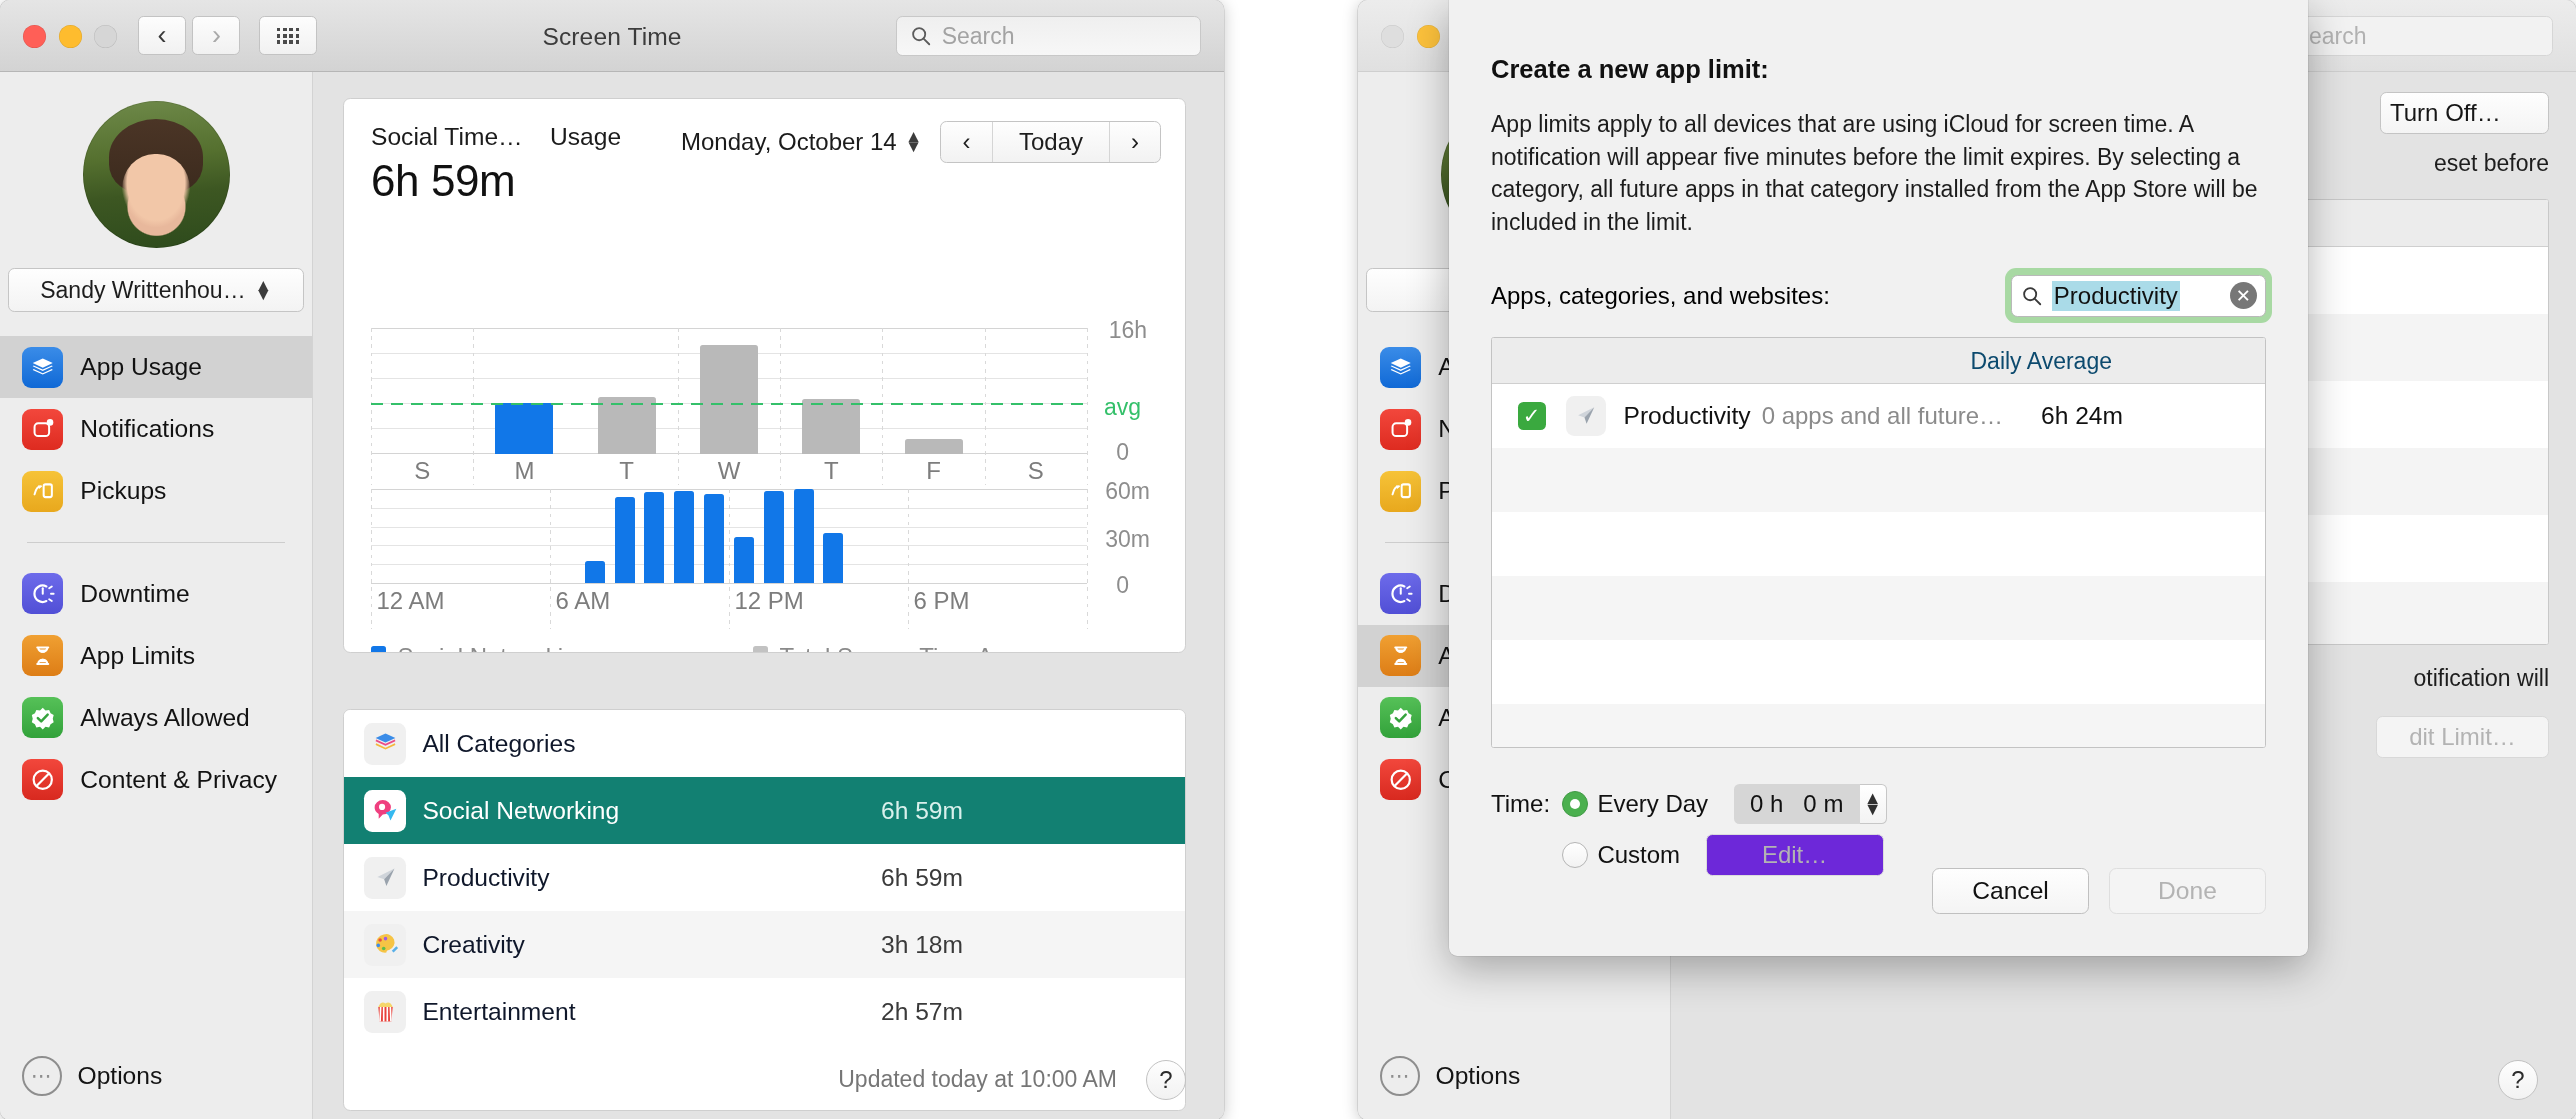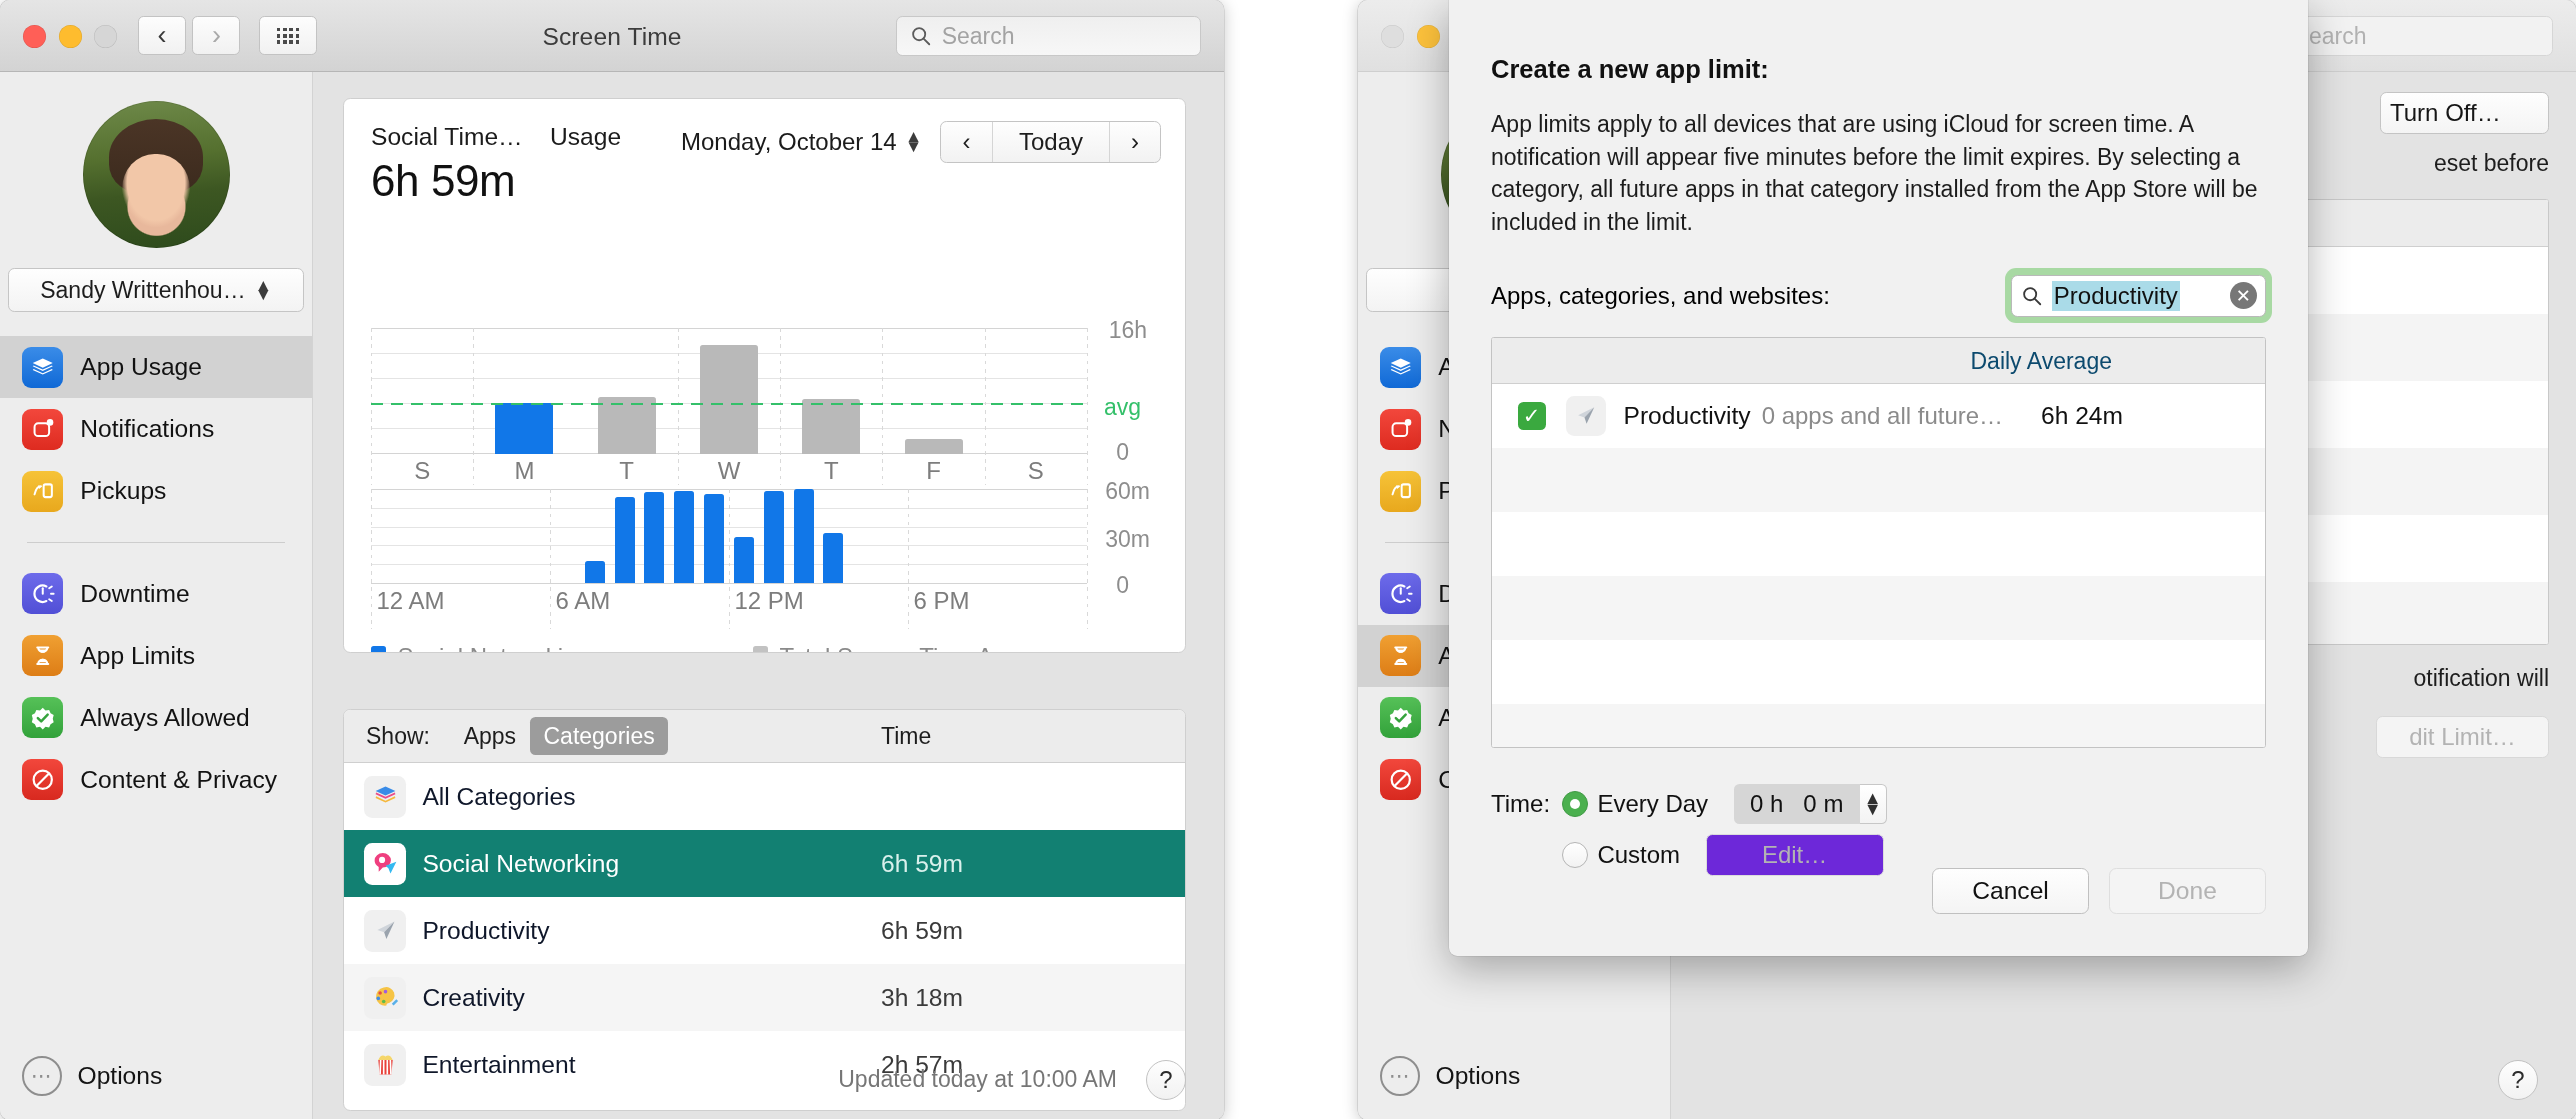--- a/index.html
+++ b/index.html
@@ -665,29 +665,20 @@
               <div class="legtop">
                 <span class="legswatch" style="background:#c2c2c2"></span>
                 <span>Total Screen Time Average</span>
               </div>
 
             </div>
           </div>
         </div>
 
         <div class="card" id="tablecard">
-          <div class="thead">
-            <span class="lbl show-lbl">Show:</span>
-            <div class="tabs">
-              <span class="tab">Apps</span>
-              <span class="tab active">Categories</span>
-            </div>
-            <span class="lbl col-time">Time</span>
-
-          </div>
 
           <div class="trow">
             <span class="ticon">
               <svg width="27" height="27" viewBox="0 0 30 30">
                   <path d="M15 4 L26 9 L15 14 L4 9 Z" fill="#3a8ce8"></path>
                   <path d="M15 15.4 L25.4 10.6 L26 12.4 L15 17.6 L4 12.4 L4.6 10.6 Z" fill="#ea4c89"></path>
                   <path d="M15 19.6 L25.4 14.8 L26 16.6 L15 21.8 L4 16.6 L4.6 14.8 Z" fill="#f5b83d"></path>
                 </svg>
             </span>
             <span class="tname">All Categories</span>

